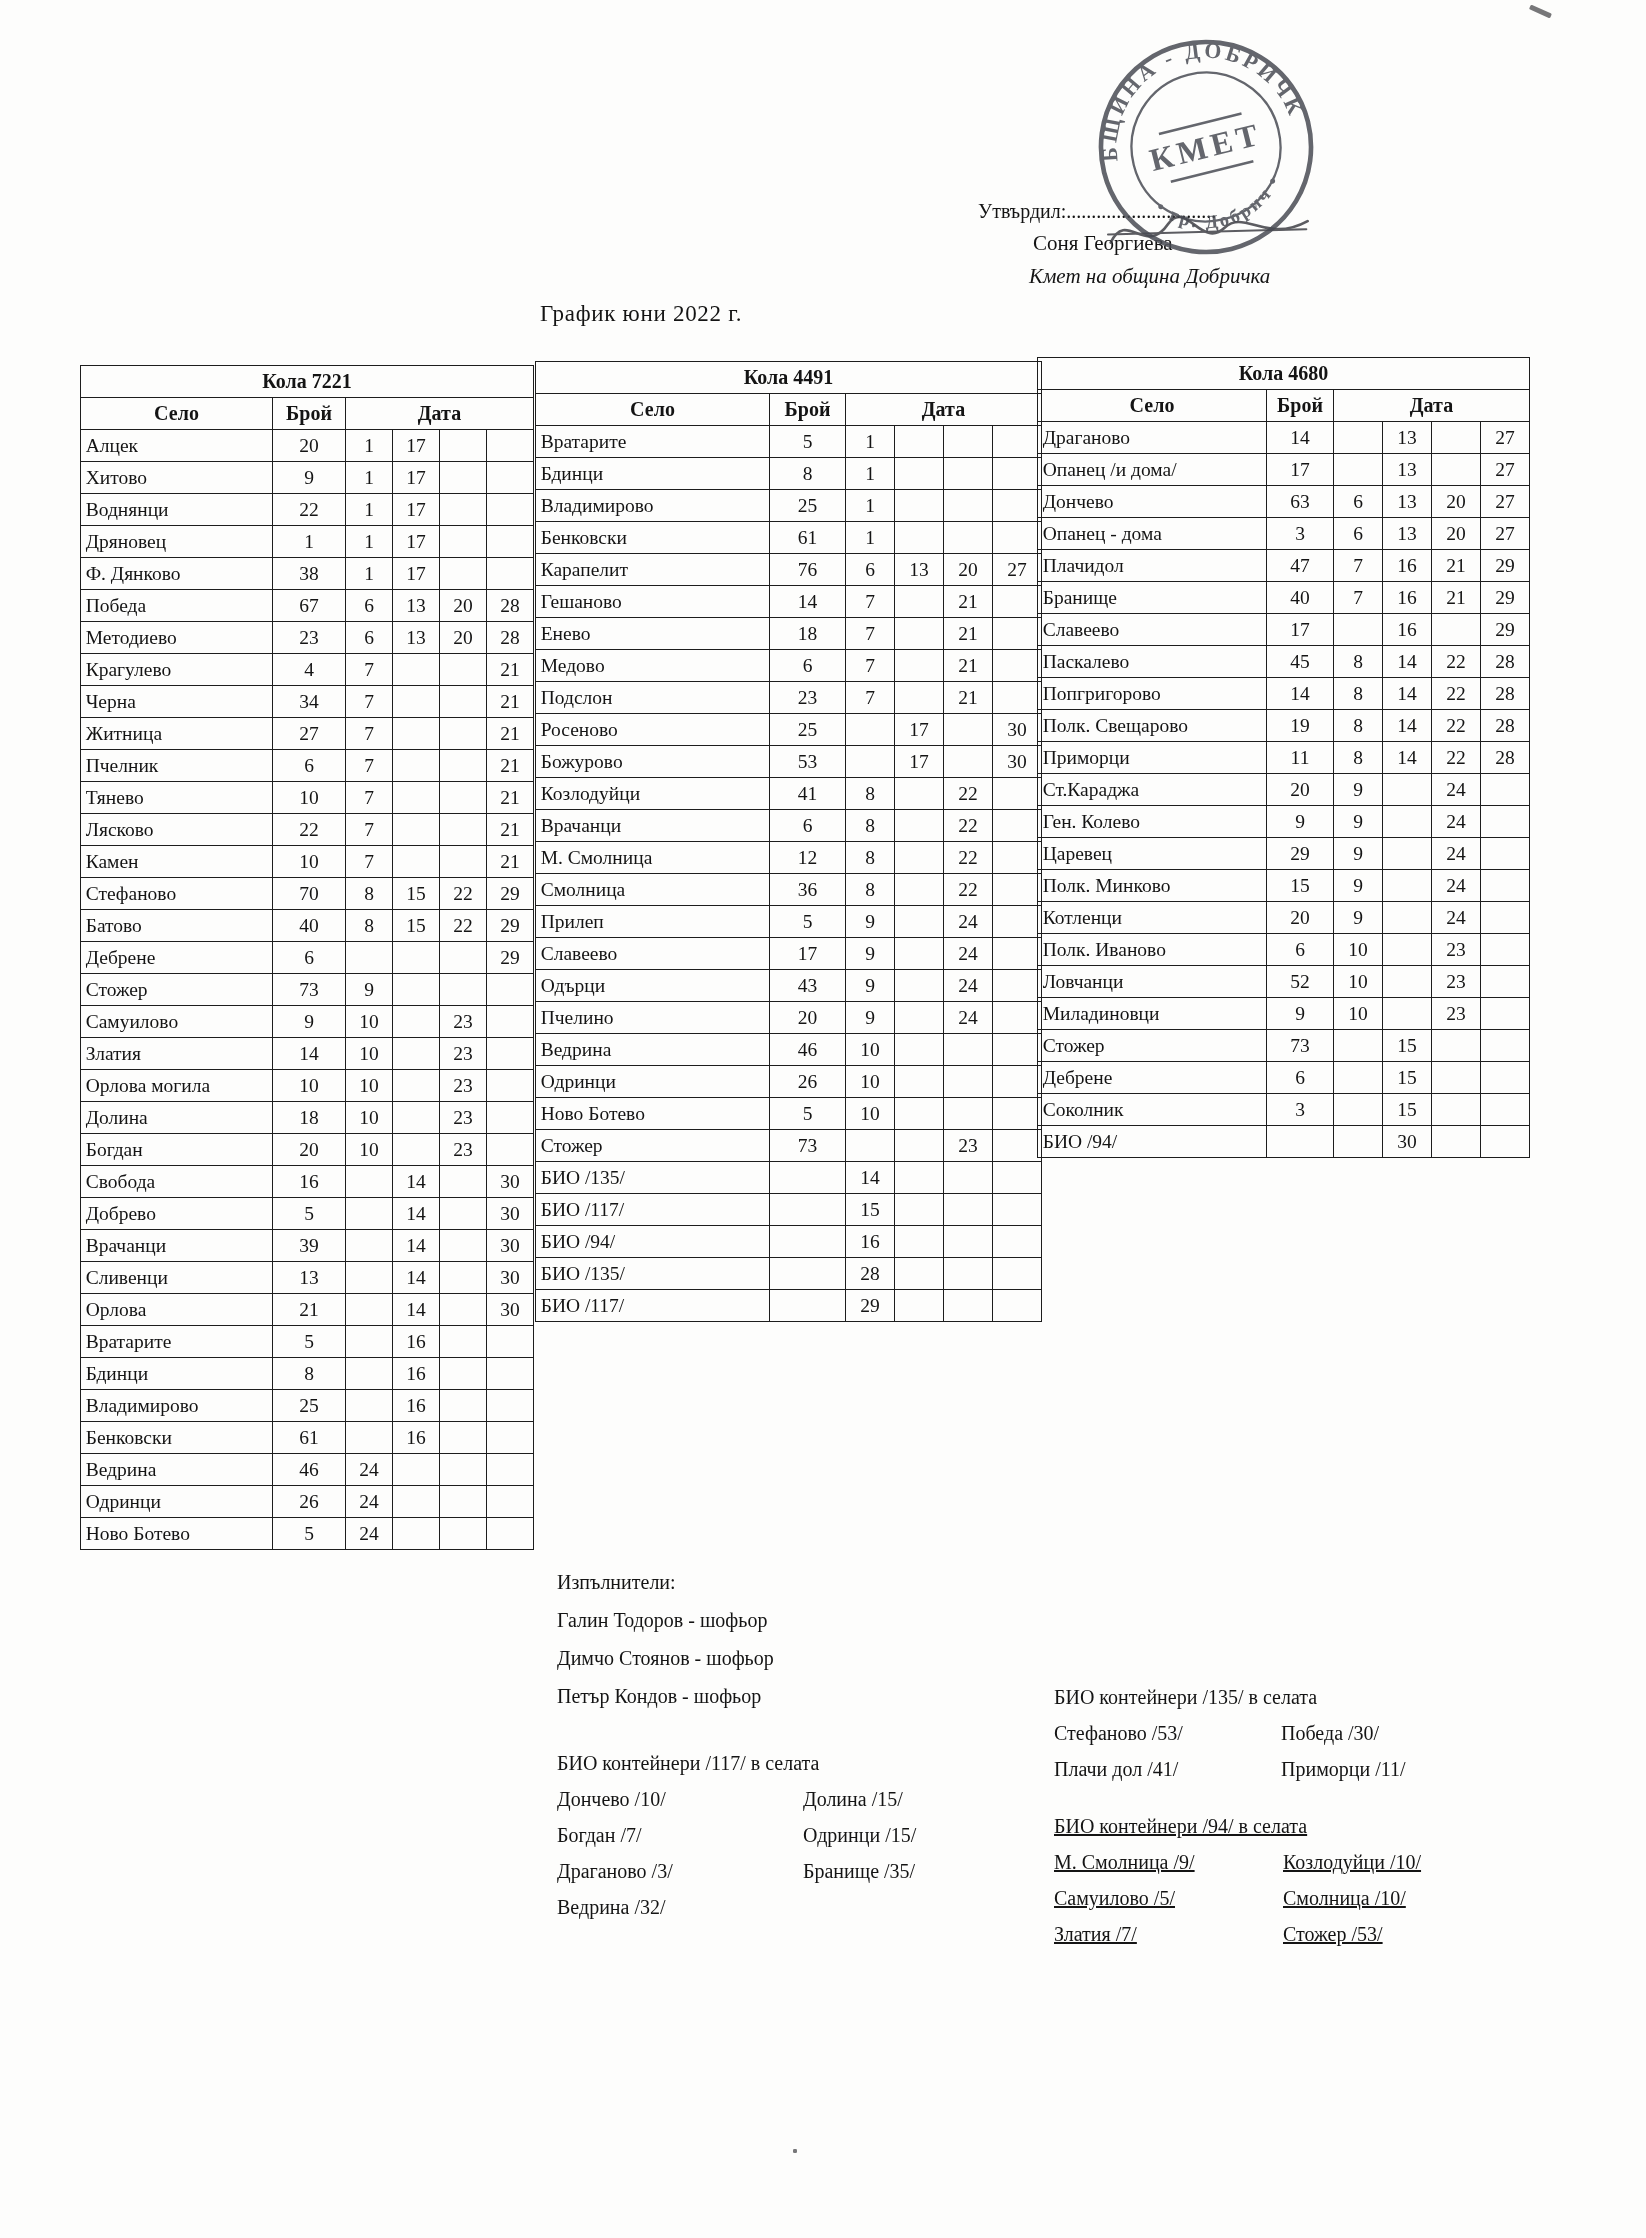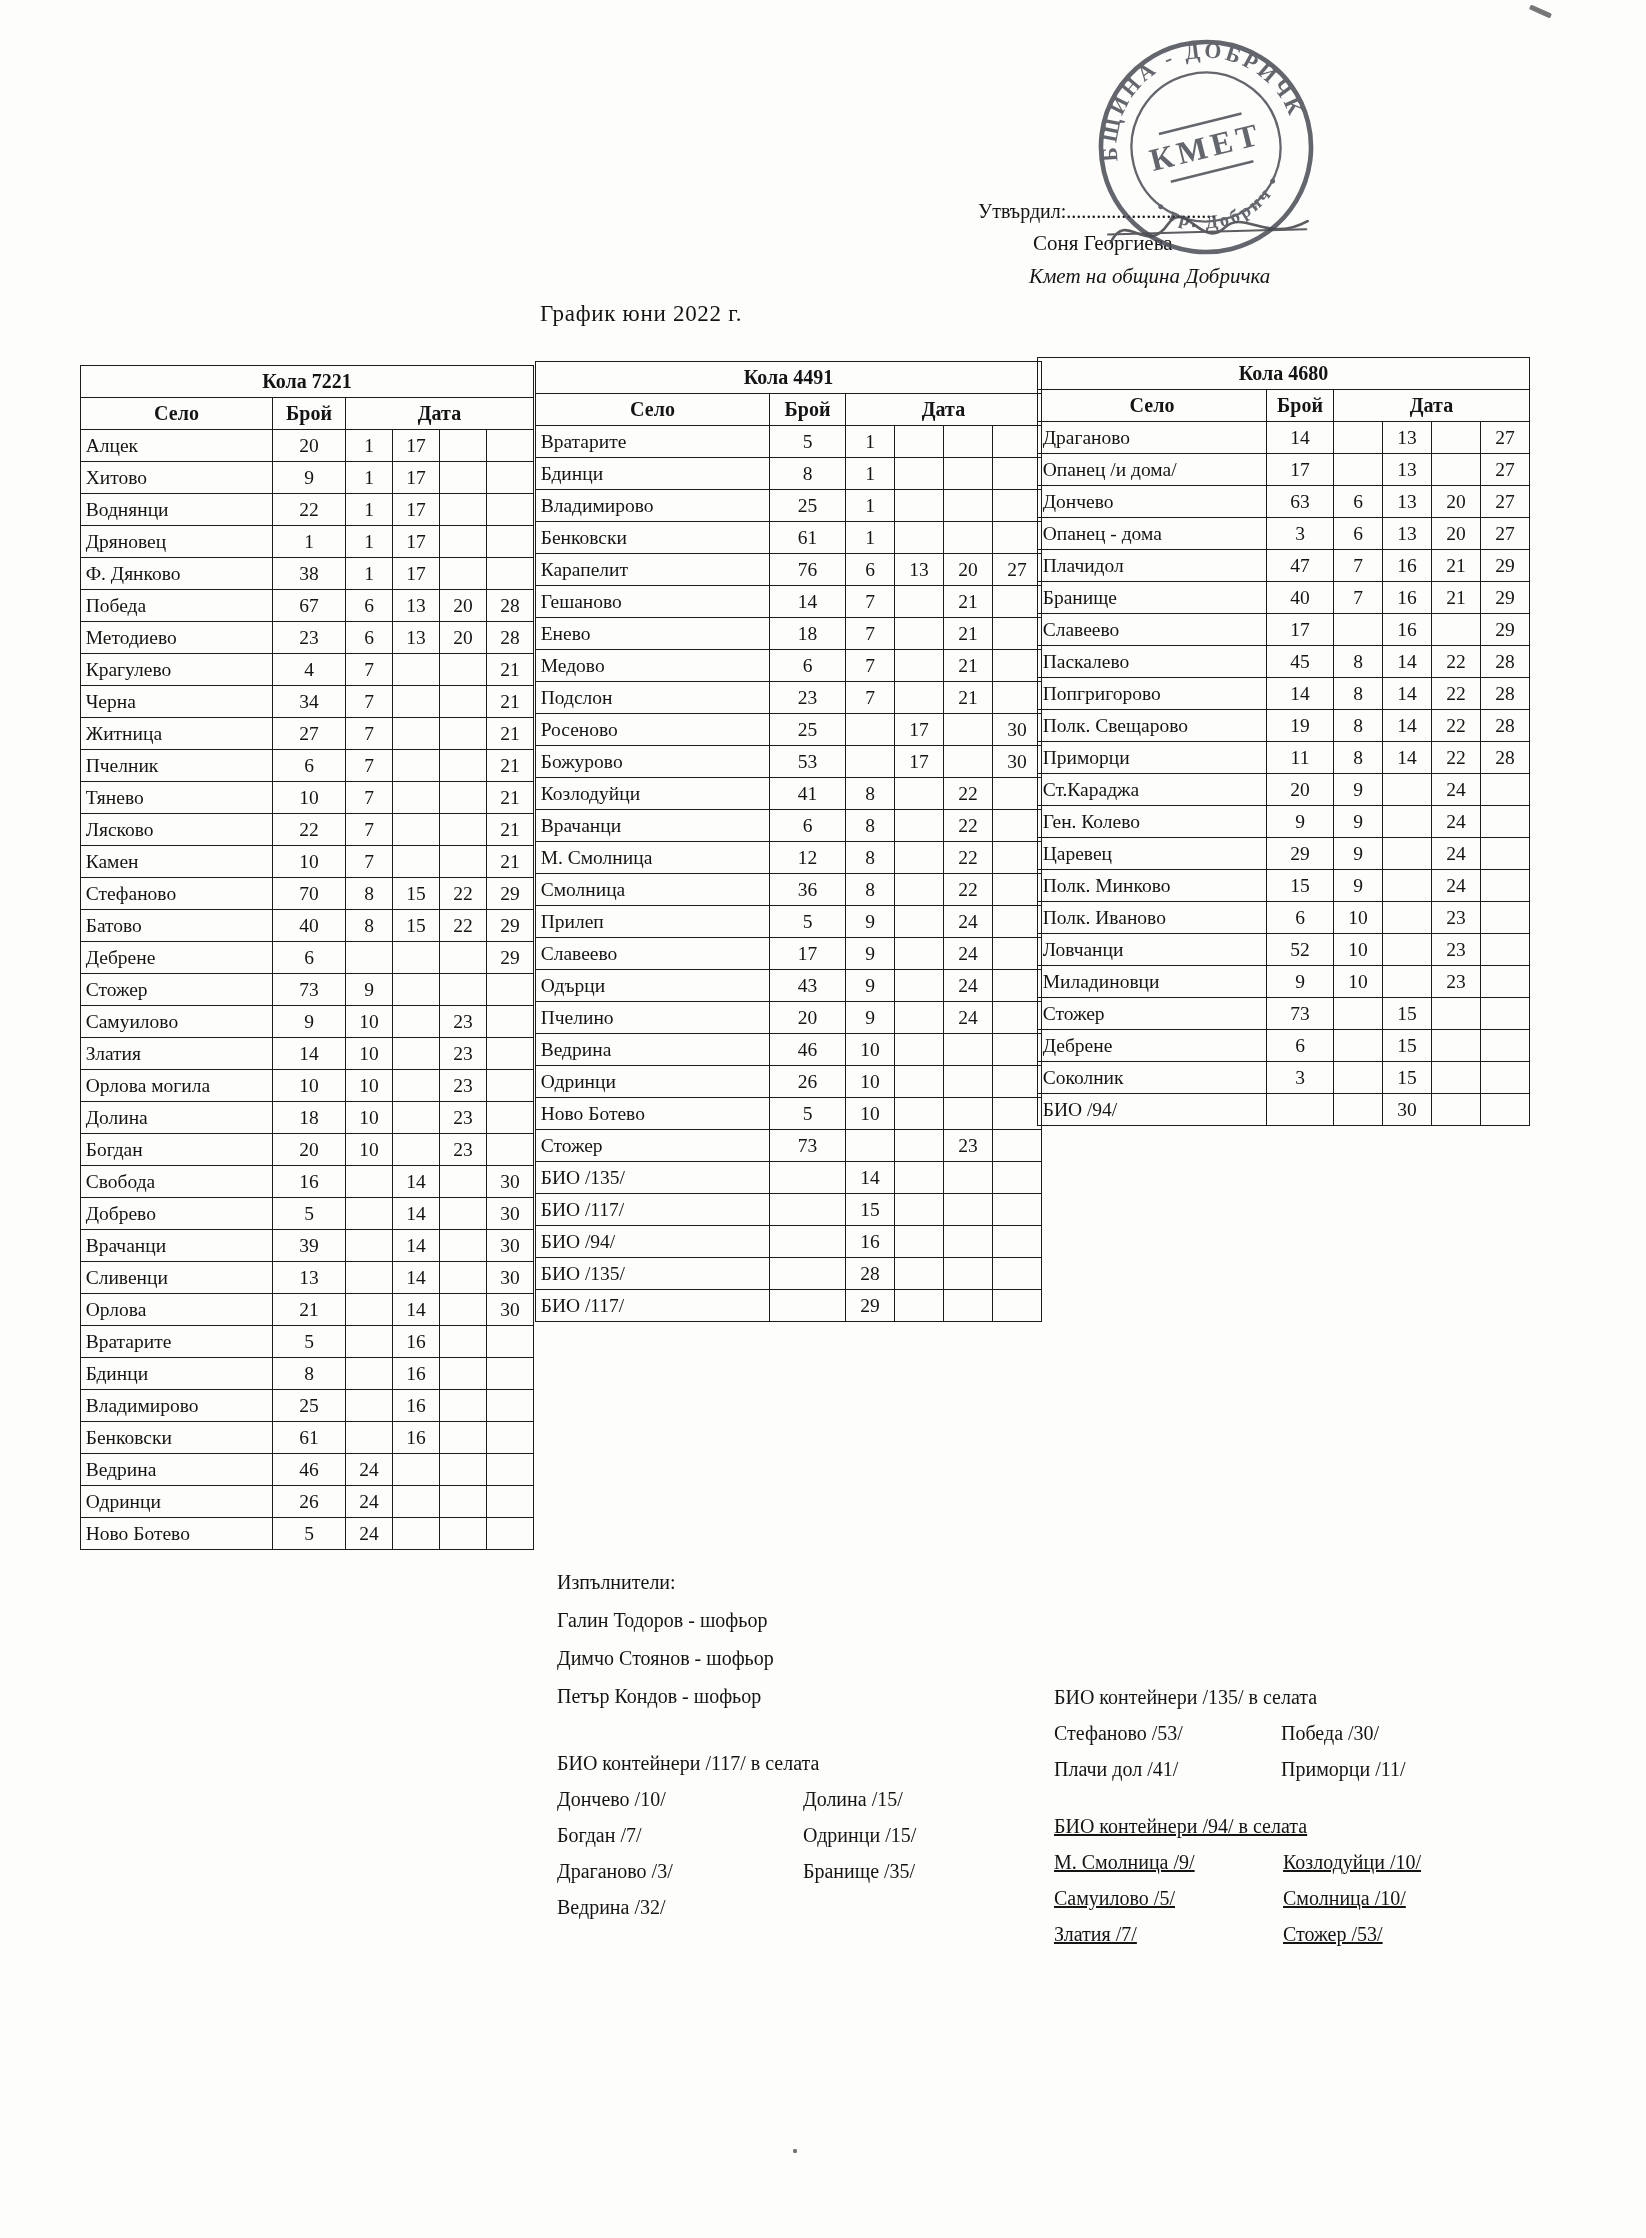--- a/index.html
+++ b/index.html
@@ -744,20 +744,28 @@
           <td class="v">Царевец</td>
           <td class="c">29</td>
           <td class="d">9</td>
           <td class="d"></td>
           <td class="d">24</td>
           <td class="d"></td>
         </tr>
         <tr>
           <td class="v">Полк. Минково</td>
           <td class="c">15</td>
+          <td class="d">9</td>
+          <td class="d"></td>
+          <td class="d">24</td>
+          <td class="d"></td>
+        </tr>
+        <tr>
+          <td class="v">Котленци</td>
+          <td class="c">20</td>
           <td class="d">9</td>
           <td class="d"></td>
           <td class="d">24</td>
           <td class="d"></td>
         </tr>
         <tr>
           <td class="v">Полк. Иваново</td>
           <td class="c">6</td>
           <td class="d">10</td>
           <td class="d"></td>

